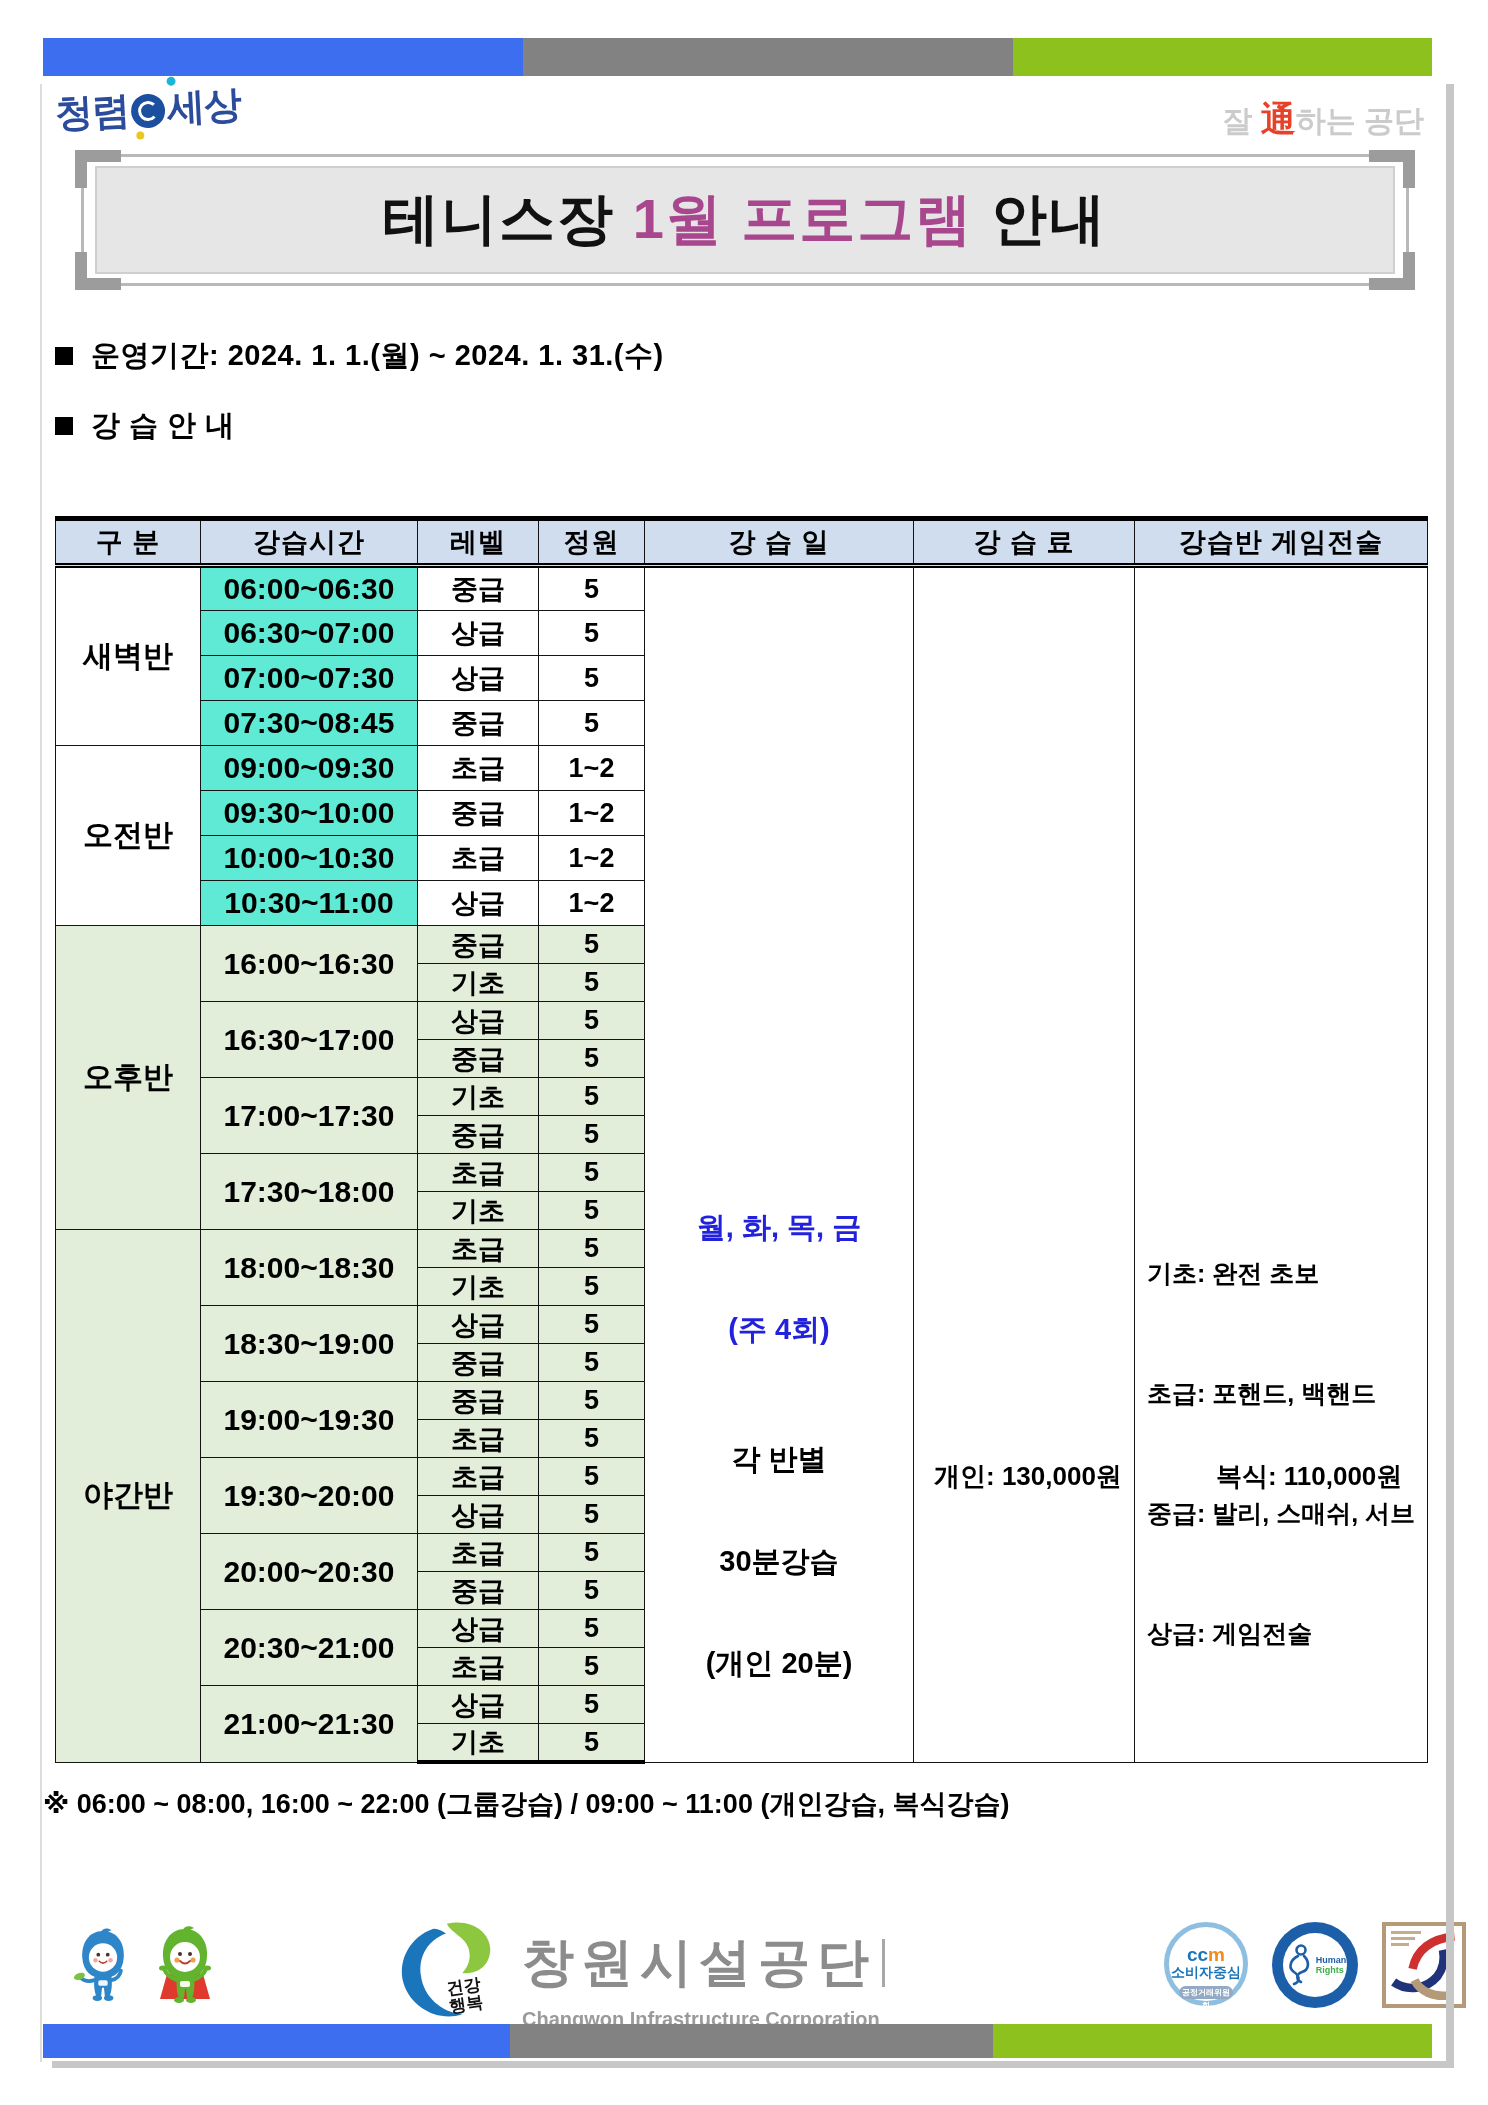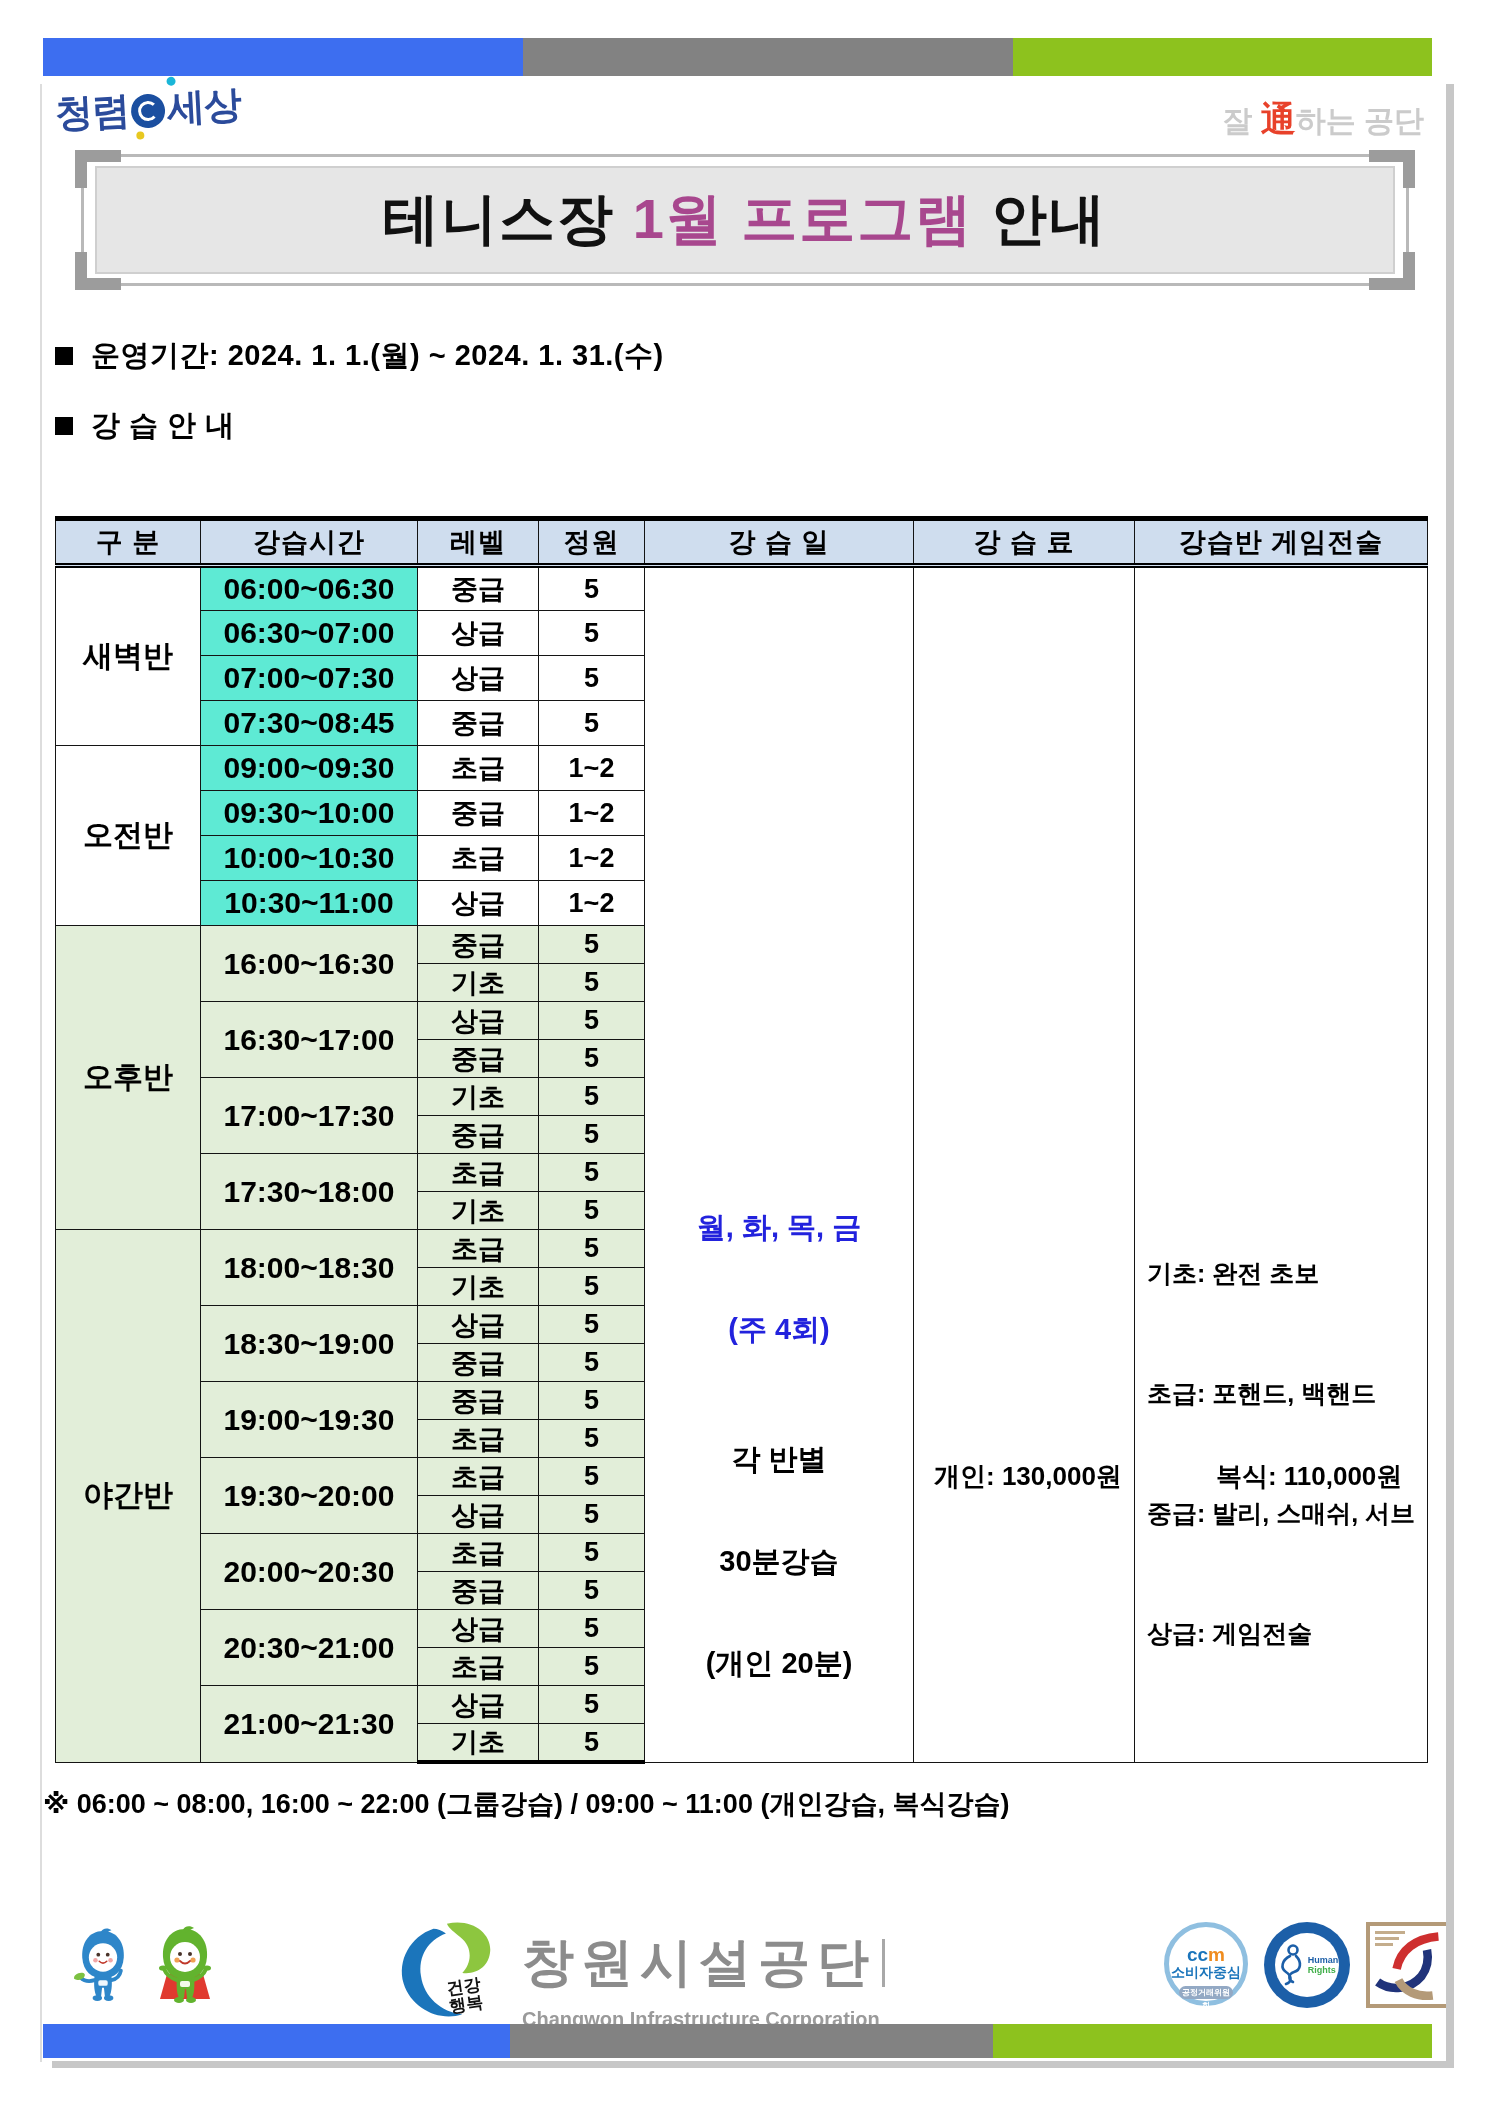--- a/index.html
+++ b/index.html
@@ -84,21 +84,21 @@
   .corp { position:absolute; left:386px; top:1920px; display:flex; align-items:flex-start; }
   .corp-mark { position:relative; width:120px; height:102px; }
   .corp-mark .hb { position:absolute; left:62px; top:58px; font-size:17px; font-weight:800; color:#111; transform:rotate(-8deg); line-height:18px; white-space:nowrap; }
   .corp-text { margin-left:16px; padding-top:8px; }
   .corp-names { display:flex; align-items:center; }
   .corp-name { font-size:52px; font-weight:800; color:var(--logo-gray); letter-spacing:7px; }
   .corp-div { width:3px; height:48px; background:#a8a8a8; margin:0 14px 0 6px; }
   .fac-name { font-size:42px; font-weight:800; color:var(--logo-gray); letter-spacing:2px; }
   .corp-eng { margin-top:10px; font-size:20px; font-weight:600; color:#9a9a9a; }
 
-  .badges { position:absolute; left:1164px; top:1922px; display:flex; align-items:flex-start; gap:16px; }
+  .badges { position:absolute; left:1164px; top:1922px; display:flex; align-items:flex-start; gap:24px; }
   .badge-ccm { width:84px; height:84px; border-radius:50%; border:5px solid #8fbfe0; background:#fff;
       display:flex; flex-direction:column; align-items:center; justify-content:center; position:relative; }
   .badge-ccm .l1 { font-size:19px; font-weight:800; color:#1b75bb; line-height:18px; }
   .badge-ccm .l1 .acc { color:#f08c1e; }
   .badge-ccm .l2 { font-size:14px; font-weight:800; color:#1b75bb; }
   .badge-ccm .band { position:absolute; bottom:2px; left:10px; right:10px; height:13px; border-radius:7px;
       background:#93a9c4; color:#fff; font-size:8px; font-weight:700; line-height:13px; text-align:center; }
   .badge-hr { width:86px; height:86px; border-radius:50%; background:#1c5fa8; position:relative; }
   .badge-hr .inner { position:absolute; inset:11px; background:#fff; border-radius:50%;
       display:flex; align-items:center; justify-content:center; gap:2px; }

